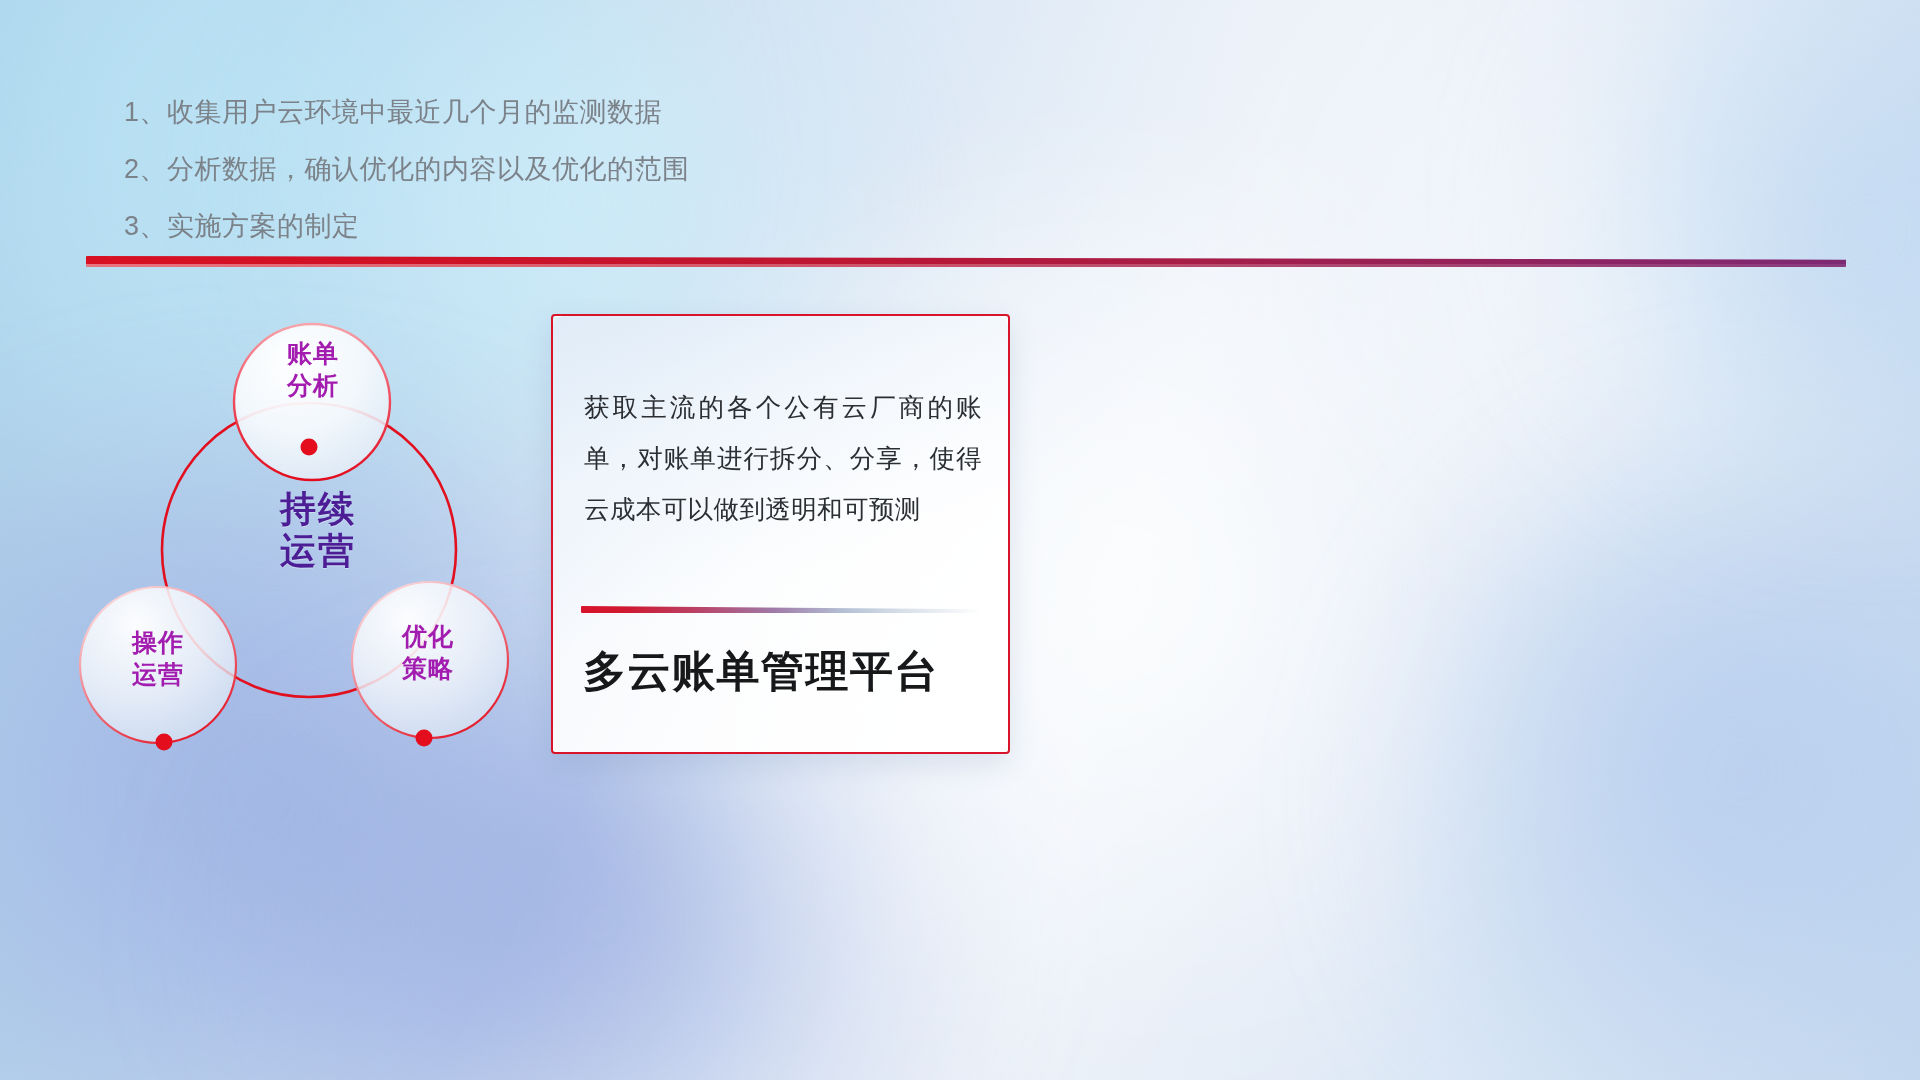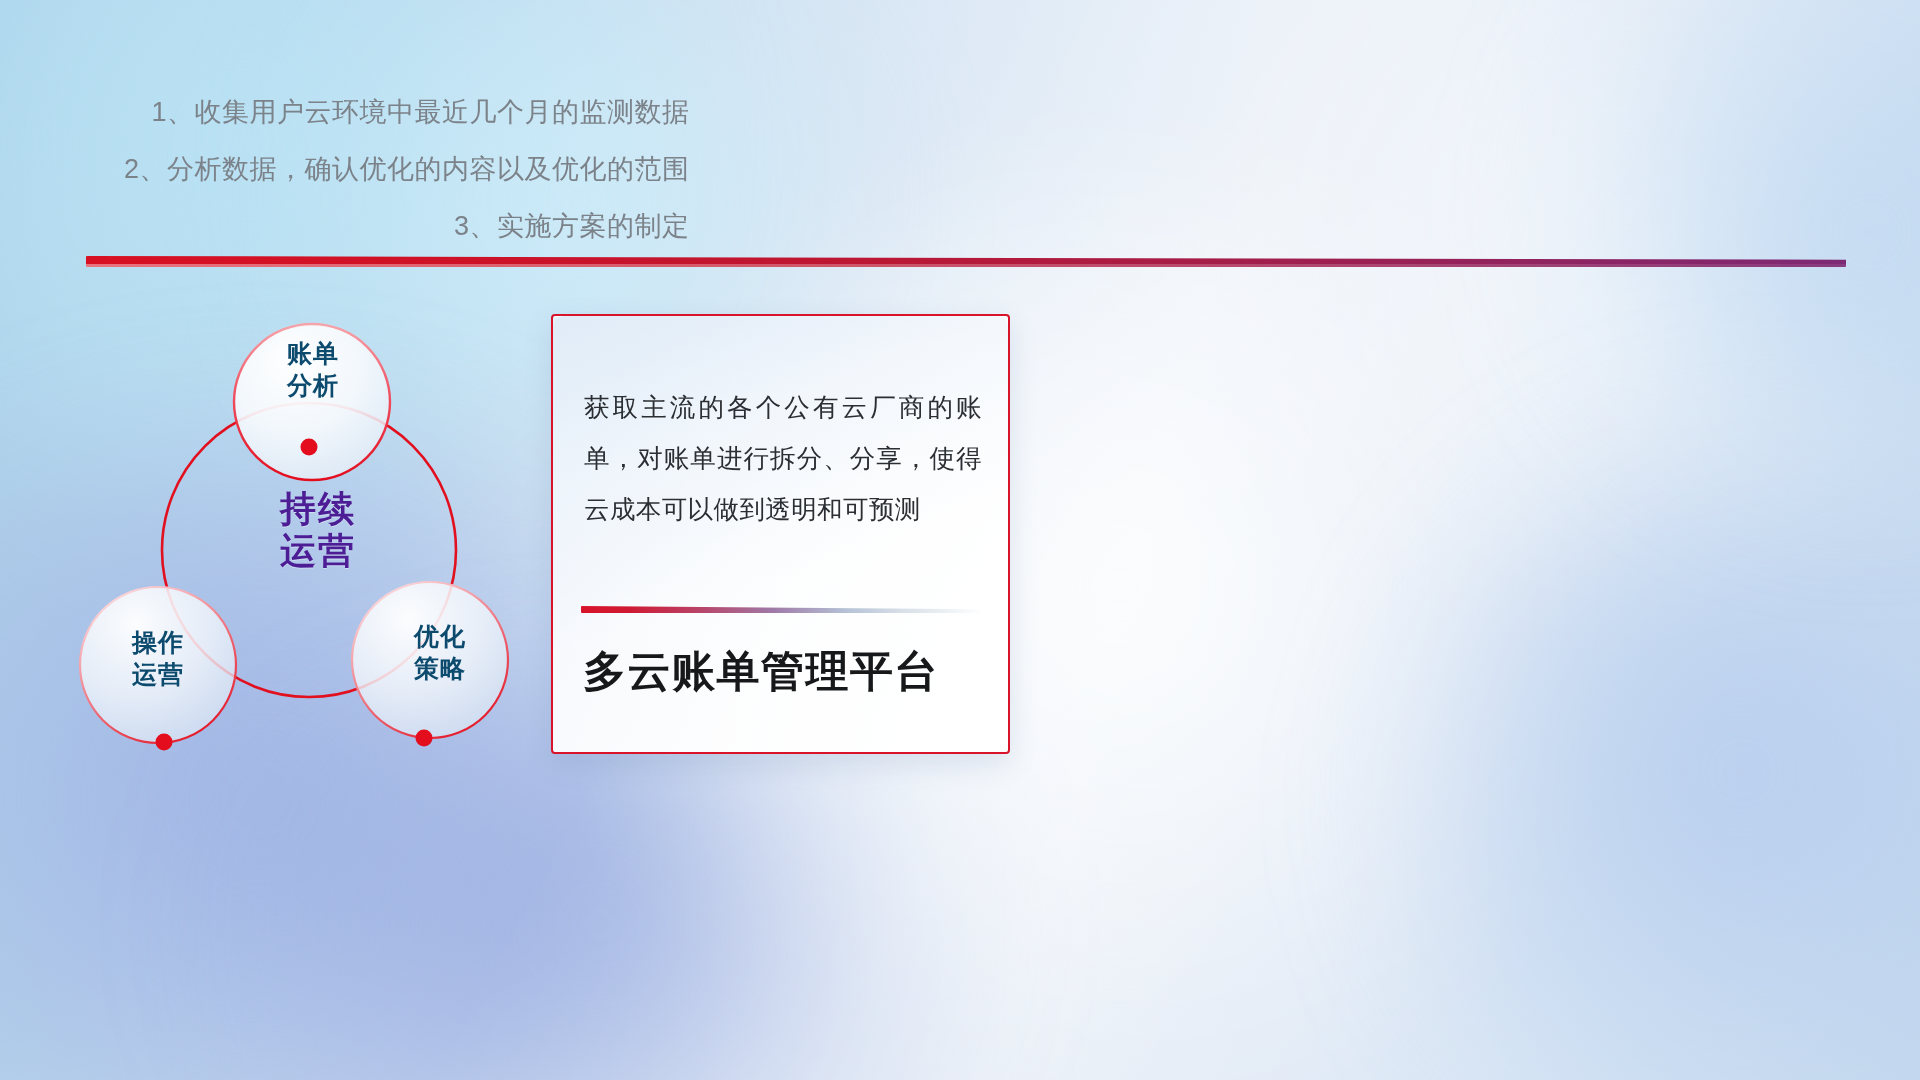--- a/index.html
+++ b/index.html
@@ -61,21 +61,21 @@
     position:absolute;inset:0;
     background:linear-gradient(118deg, rgba(255,255,255,0) 40%, rgba(255,255,255,.22) 56%, rgba(255,255,255,0) 70%);
   }
 
   
   .list{position:absolute;color:#7f858b;}
   .list .row{
     font-size:27px;line-height:1;letter-spacing:.5px;white-space:nowrap;
     font-weight:400;color:#7c8289;
   }
-  #list-left{left:124px;top:99px;text-align:right;}
+  #list-left{left:124px;top:99px;}
   #list-left .row{margin-bottom:30px;}
   #list-right{left:806px;top:127px;}
   #list-right .row{margin-bottom:30px;}
 
   
   #divider{
     position:absolute;left:86px;top:256px;width:1760px;height:11px;
   }
   #divider .tri{
     position:absolute;left:0;top:0;width:100%;height:100%;
@@ -86,32 +86,32 @@
   #divider .gloss{
     position:absolute;left:0;bottom:0;width:100%;height:3px;
     background:linear-gradient(90deg,rgba(255,255,255,.42),rgba(255,255,255,.08));
     clip-path:polygon(0 0, 100% 0, 100% 100%, 0 100%);
   }
 
   
   #venn{position:absolute;left:78px;top:290px;width:470px;height:490px;}
   #venn svg{position:absolute;left:0;top:0;}
   .venn-label{
-    position:absolute;text-align:center;color:#0c4a6e;
+    position:absolute;text-align:center;color:#a21caf;
     font-size:25px;font-weight:700;line-height:1.28;letter-spacing:1px;
     white-space:nowrap;
   }
   .venn-label.center{
     color:#4c1d95;font-size:36px;font-weight:800;letter-spacing:2px;line-height:1.18;
     text-shadow:0 1px 0 rgba(255,255,255,.35);
   }
   .venn-label span{display:block;}
   #lbl-top{left:175px;top:47px;width:120px;}
   #lbl-left{left:20px;top:336px;width:120px;}
-  #lbl-right{left:302px;top:330px;width:120px;}
+  #lbl-right{left:290px;top:330px;width:120px;}
   #lbl-center{left:180px;top:198px;width:120px;}
 
   
   .card{
     position:absolute;border-radius:4px;
     background:linear-gradient(150deg,
         rgba(255,255,255,.50) 0%,
         rgba(250,252,255,.72) 22%,
         rgba(255,255,255,.88) 48%,
         rgba(255,255,255,.95) 72%,

